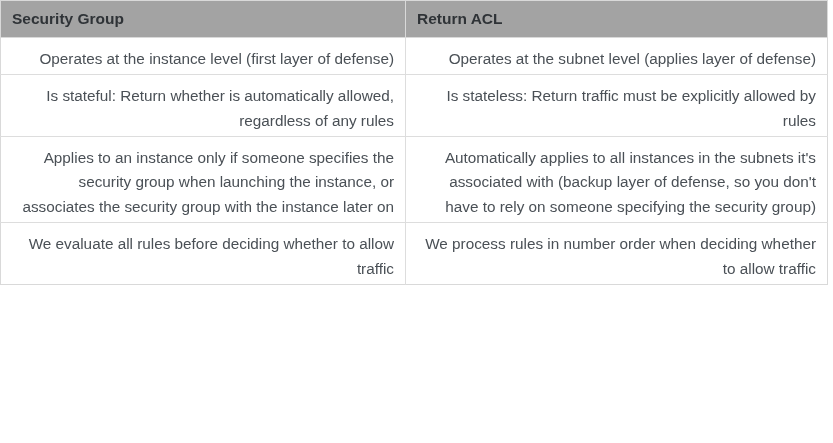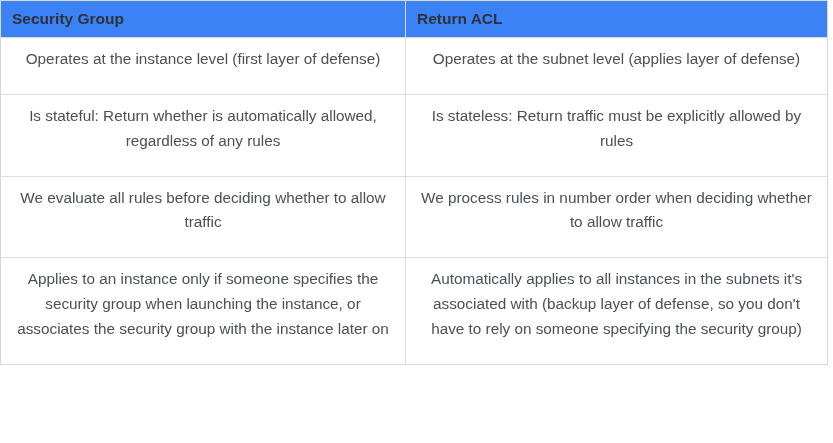--- a/index.html
+++ b/index.html
@@ -23,39 +23,39 @@
     width: 827px;
     border-top: 1px solid #d9d9d9;
     border-left: 1px solid #d9d9d9;
     border-right: 1px solid #d9d9d9;
     border-bottom: 1px solid #d9d9d9;
   }
   table.compare col.c1 { width: 405px; }
   table.compare col.c2 { width: 422px; }
 
   table.compare thead th {
-    background: #3b82f6;
+    background: #a3a3a3;
     color: #2f3337;
     font-size: 15.5px;
     font-weight: bold;
     text-align: left;
     padding: 8px 11px 9px 11px;
     border-bottom: 1px solid #d9d9d9;
     border-right: 1px solid #d9d9d9;
     line-height: 1.25;
     vertical-align: middle;
     white-space: nowrap;
   }
   table.compare thead th:last-child { border-right: none; }
 
   table.compare tbody td {
     color: #4a5056;
     font-size: 15.3px;
-    text-align: center;
-    padding: 9px 11px 22px 11px;
+    text-align: right;
+    padding: 9px 11px 2px 11px;
     border-bottom: 1px solid #dddddd;
     border-right: 1px solid #dddddd;
     line-height: 1.62;
     vertical-align: top;
   }
   table.compare tbody td:last-child { border-right: none; }
   table.compare tbody tr:last-child td { border-bottom: none; }
 </style>
 </head>
 <body>
@@ -75,22 +75,22 @@
     <tbody>
       <tr>
         <td>Operates at the instance level (first layer of defense)</td>
         <td>Operates at the subnet level (applies layer of defense)</td>
       </tr>
       <tr>
         <td>Is stateful: Return whether is automatically allowed, regardless of any rules</td>
         <td>Is stateless: Return traffic must be explicitly allowed by rules</td>
       </tr>
       <tr>
+        <td>Applies to an instance only if someone specifies the security group when launching the instance, or associates the security group with the instance later on</td>
+        <td>Automatically applies to all instances in the subnets it's associated with (backup layer of defense, so you don't have to rely on someone specifying the security group)</td>
+      </tr>
+      <tr>
         <td>We evaluate all rules before deciding whether to allow traffic</td>
         <td>We process rules in number order when deciding whether to allow traffic</td>
-      </tr>
-      <tr>
-        <td>Applies to an instance only if someone specifies the security group when launching the instance, or associates the security group with the instance later on</td>
-        <td>Automatically applies to all instances in the subnets it's associated with (backup layer of defense, so you don't have to rely on someone specifying the security group)</td>
       </tr>
     </tbody>
   </table>
 </div>
 
 </body></html>

